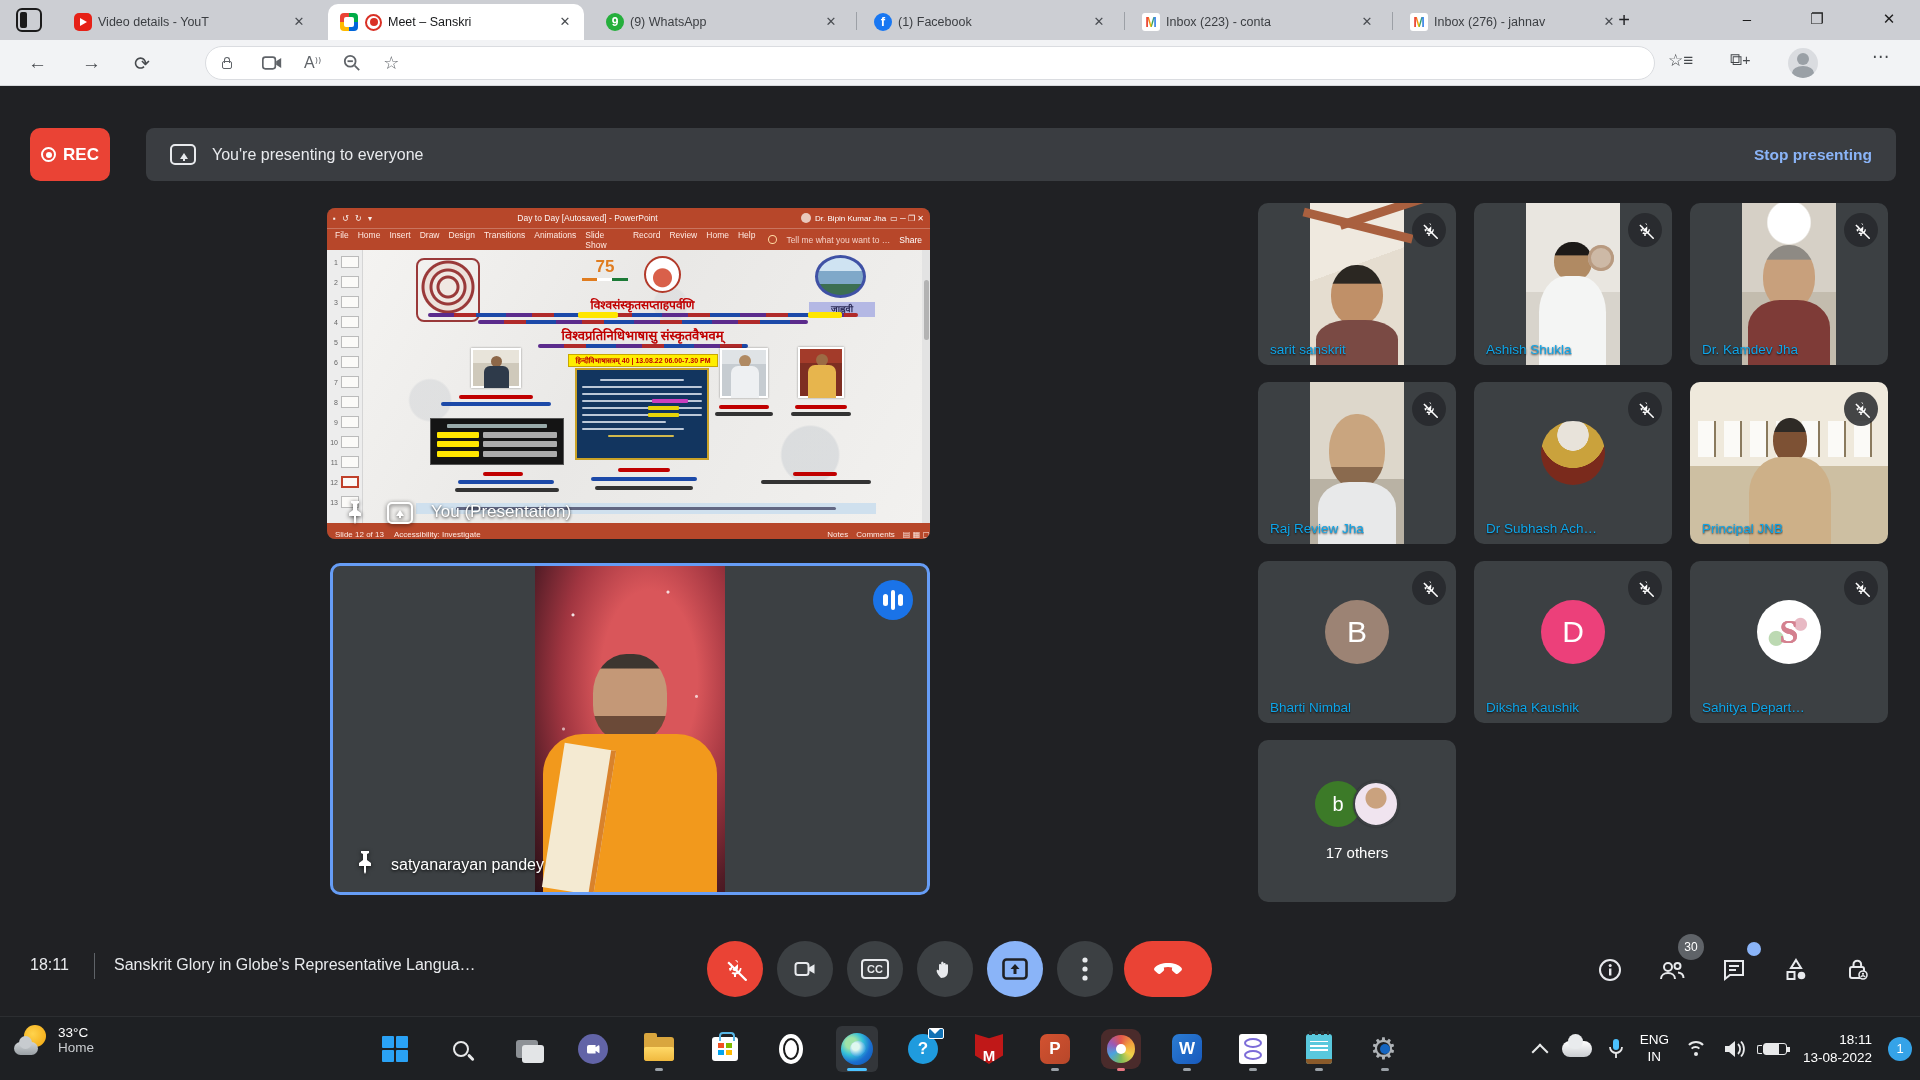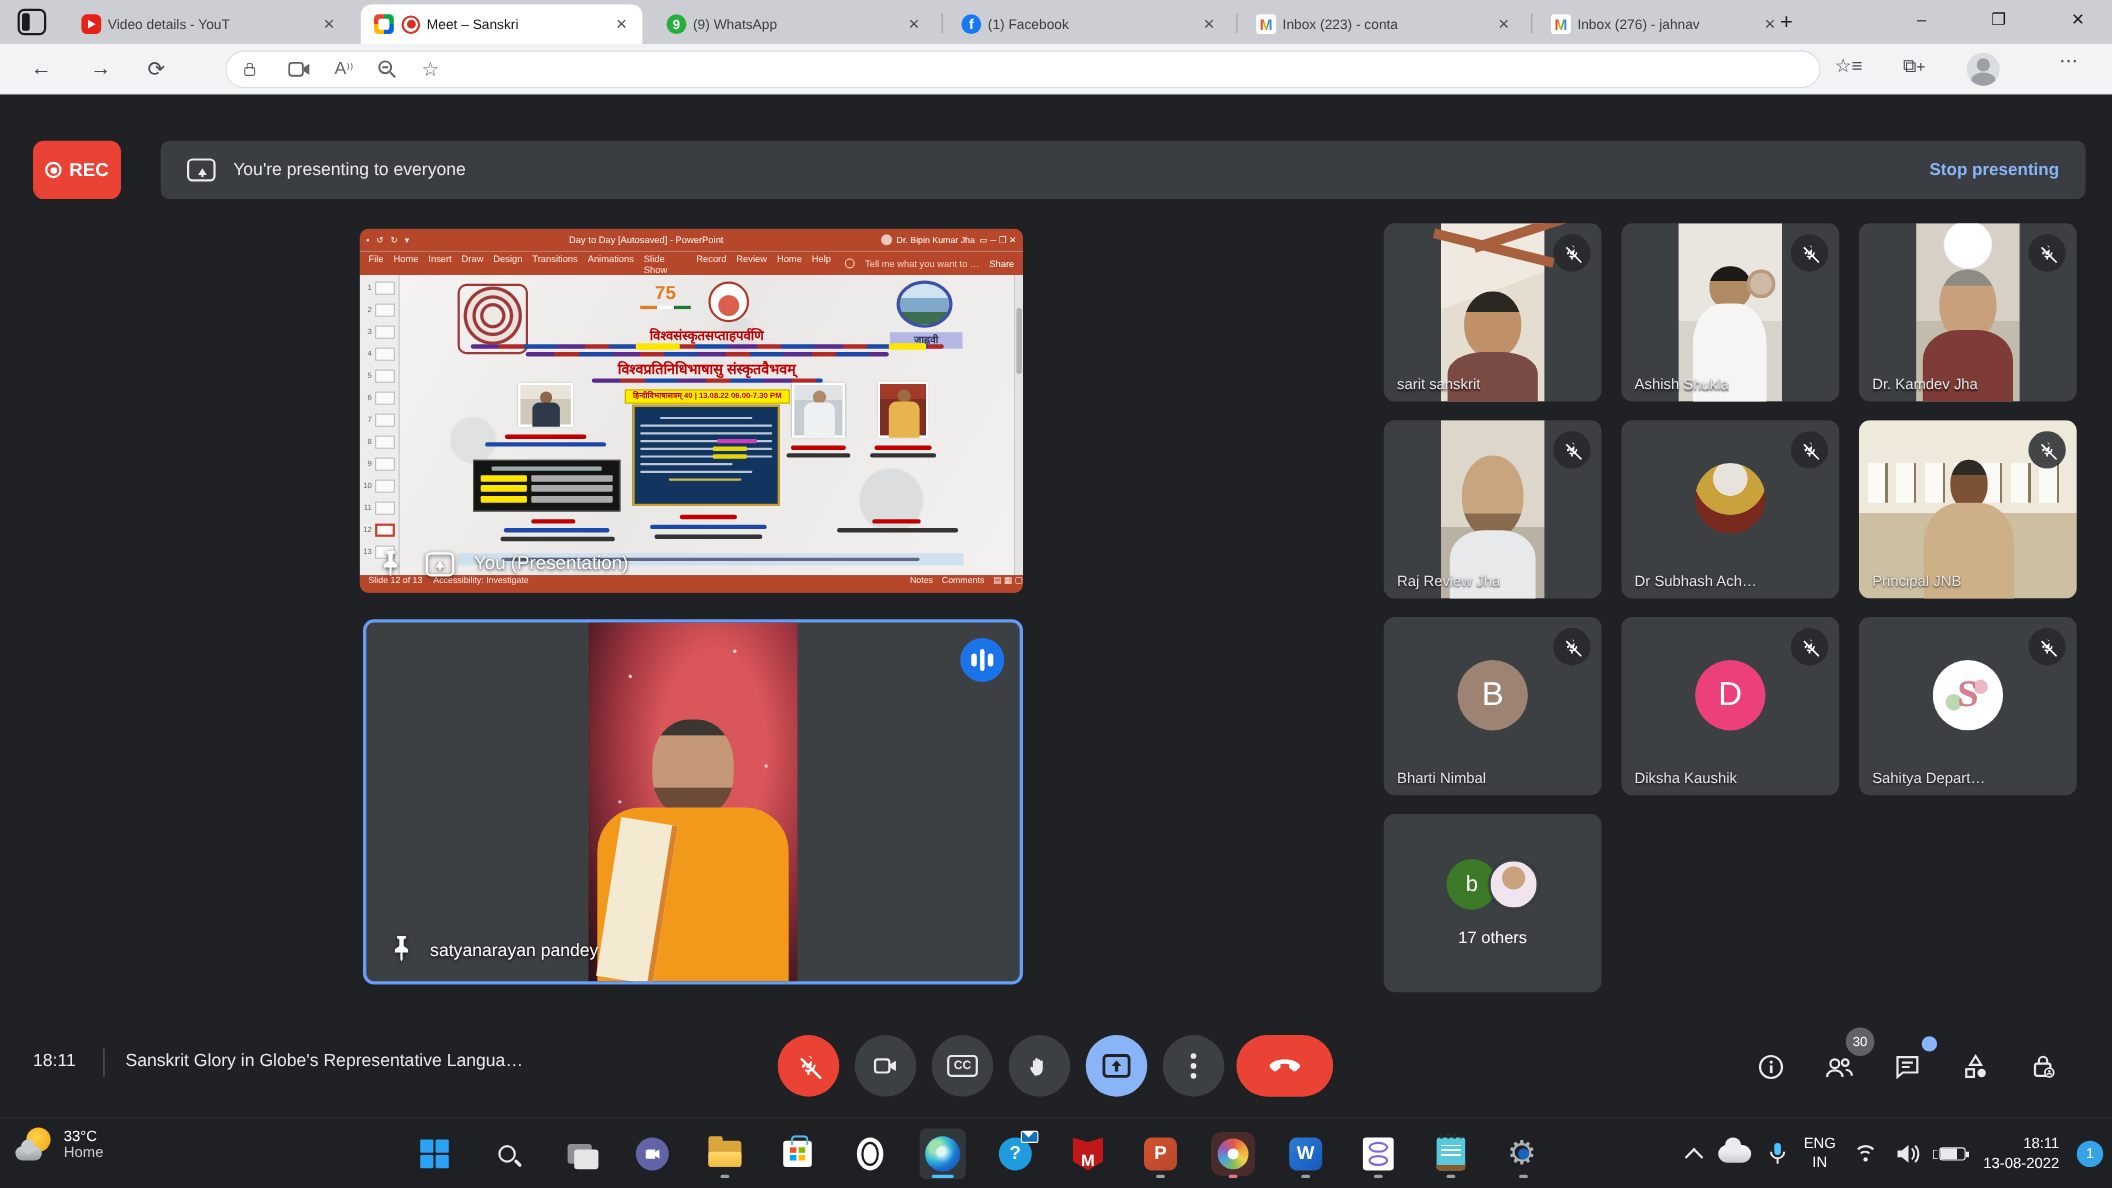--- a/index.html
+++ b/index.html
@@ -104,21 +104,21 @@
   .nline .chip{position:absolute;top:-1px;height:4.5px;border-radius:1px}
   .blackbox{left:67px;top:168px;width:134px;height:47px;background:#141414;border:1px solid #555;padding:3px 6px}
   .bline{height:6px;margin:3.5px 0;display:flex;gap:4px}
   .bline .y{width:42px;background:#ffe600;border-radius:1px}
   .bline .w{flex:1;background:#cfcfcf;border-radius:1px;opacity:.8}
   .bhead{height:4px;background:#9aa;border-radius:1px;margin:2px 10px}
   .cap{position:absolute;height:3.5px;border-radius:2px}
   .cap.red{background:#c00000}.cap.blue{background:#1c49a8}.cap.dark{background:#333}
   .strip{left:53px;top:253px;width:460px;height:11px;background:#cfe0ee;display:flex;align-items:center;justify-content:center}
   .strip i{display:block;width:380px;height:3px;background:#335;border-radius:2px;opacity:.7}
-  #ppt-status{left:0;top:315px;width:703px;height:16px;background:#b7472a;color:#ffe9e2;font-size:8px;display:flex;align-items:flex-start;padding:0 8px;gap:10px}
+  #ppt-status{left:0;top:315px;width:703px;height:16px;background:#b7472a;color:#ffe9e2;font-size:8px;display:flex;align-items:flex-end;padding:0 8px;gap:10px}
   #ppt-status .right{margin-left:auto;display:flex;align-items:center;gap:8px}
   #ppt-status .slider{width:60px;height:2px;background:#e7b2a2;position:relative}
   #ppt-status .slider:before{content:"";position:absolute;left:60%;top:-3px;width:4px;height:8px;background:#fff}
   .ppt-scroll{left:595px;top:42px;width:8px;height:273px;background:#e3e3e3}
   .ppt-scroll:before{content:"";position:absolute;left:1.5px;top:30px;width:5px;height:60px;background:#b3b3b3;border-radius:3px}
 
   .overlay-label{color:#fff;font-size:17px;font-weight:500;text-shadow:0 1px 3px rgba(0,0,0,.9)}
   .pinic{fill:#fff;filter:drop-shadow(0 1px 2px rgba(0,0,0,.7))}
   .presboxsm{width:26px;height:22px;border:2.5px solid #fff;border-radius:5px;position:relative;filter:drop-shadow(0 1px 2px rgba(0,0,0,.7))}
   .presboxsm:before{content:"";position:absolute;left:7px;top:6px;border-bottom:6px solid #fff;border-left:4px solid transparent;border-right:4px solid transparent}
@@ -136,21 +136,21 @@
   #selfvid .head{position:absolute;left:58px;top:88px;width:74px;height:88px;border-radius:45% 45% 42% 42%;background:linear-gradient(180deg,#3c3630 0 16%,#c49877 17% 70%,#6b4a38 71%)}
   #selfvid .body{position:absolute;left:8px;top:168px;width:174px;height:158px;border-radius:40px 40px 0 0;background:#f2991c}
   #selfvid .sash{position:absolute;left:18px;top:180px;width:52px;height:146px;background:#f4ead2;transform:rotate(9deg);border-right:5px solid #d9822b}
   .audiobadge{width:40px;height:40px;border-radius:50%;background:#1a73e8;display:flex;align-items:center;justify-content:center;gap:3px}
   .audiobadge i{display:block;width:4.5px;background:#fff;border-radius:3px}
   .micbadge{width:34px;height:34px;border-radius:50%;background:rgba(38,40,44,.85);display:flex;align-items:center;justify-content:center}
 
   
   #grid{left:1258px;top:117px;width:630px;height:702px;display:grid;grid-template-columns:198px 198px 198px;grid-template-rows:162px 162px 162px 162px;gap:17px 18px}
   .tile{position:relative;background:#3c4043;border-radius:10px;overflow:hidden}
-  .tile .name{position:absolute;left:12px;bottom:8px;color:#e5e5e5;font-size:13.5px;font-weight:500;text-shadow:0 1px 2px rgba(0,0,0,.85);max-width:170px}
+  .tile .name{position:absolute;left:12px;bottom:8px;color:#0ea5e9;font-size:13.5px;font-weight:500;text-shadow:0 1px 2px rgba(0,0,0,.85);max-width:170px}
   .tile .micbadge{position:absolute;top:10px;right:10px}
   .vid{position:absolute;top:0;height:100%}
   .vport{left:26.5%;width:47%}
   .vfull{left:0;width:100%}
   .pers .hd{position:absolute;border-radius:48%}
   .pers .bd{position:absolute;border-radius:40% 40% 0 0}
   
   .v-sarit{background:linear-gradient(160deg,#efe9df 0 40%,#e5ddd0 40%);}
   .v-sarit:before{content:"";position:absolute;left:-8px;top:18px;width:120%;height:9px;background:#a9603f;transform:rotate(14deg)}
   .v-sarit:after{content:"";position:absolute;right:-24px;top:4px;width:90px;height:9px;background:#a9603f;transform:rotate(-18deg)}

